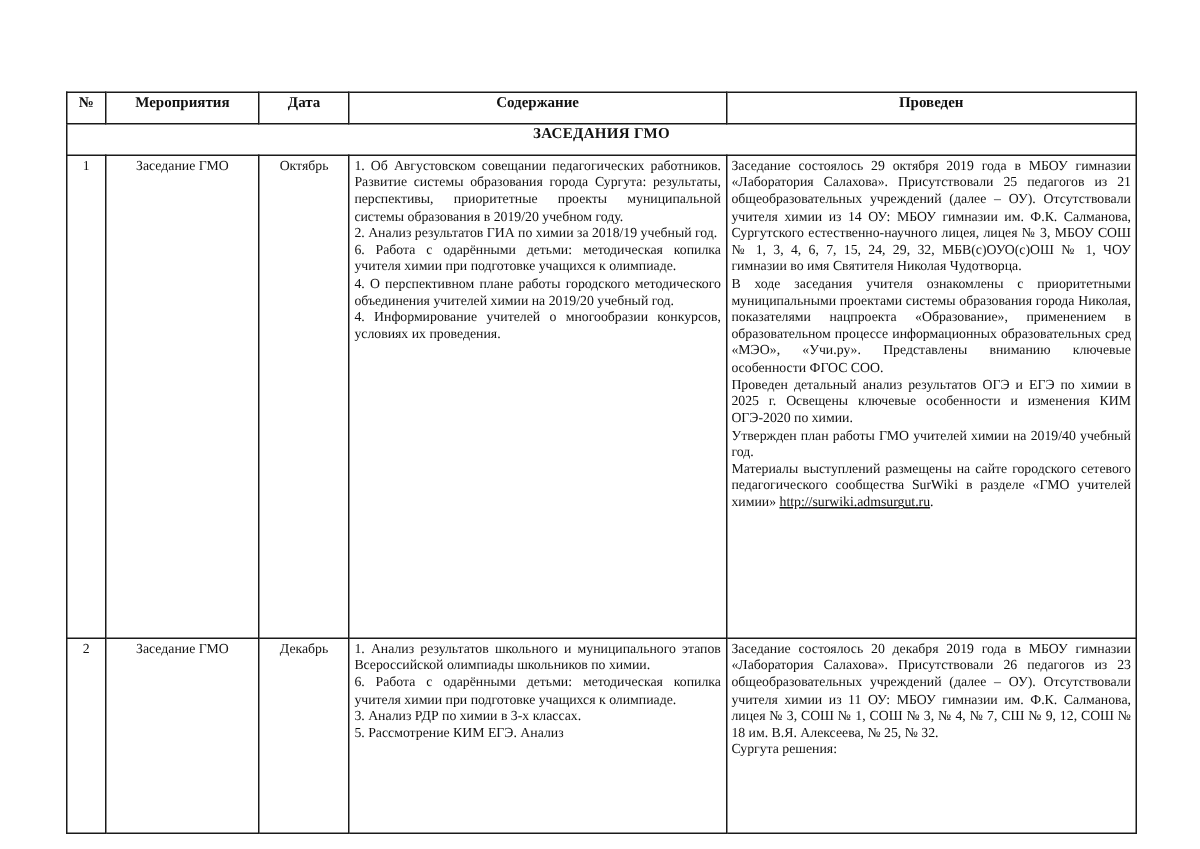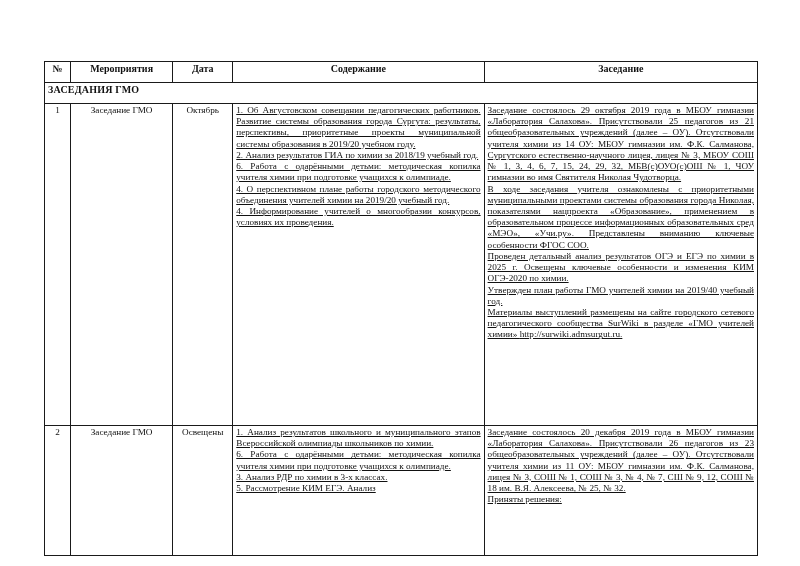--- a/index.html
+++ b/index.html
@@ -58,20 +58,21 @@
     height: 17px;
     padding: 1px 2px;
   }
   .col-num      { width: 26px; }
   .col-event    { width: 102px; }
   .col-date     { width: 60px; }
   .col-content  { width: 251px; }
   .col-result   { width: 273px; }
 
   td.section-banner {
+    text-align: center;
     font-weight: bold;
     font-size: 10px;
     vertical-align: middle;
     height: 17px;
     padding: 1px 2px;
     letter-spacing: 0.2px;
   }
   td.cell-center {
     text-align: center;
     vertical-align: middle;
@@ -87,21 +88,20 @@
   }
   a.doclink {
     color: #111111;
     text-decoration: underline;
   }
   
   tr.row-1 td { height: 318px; }
   tr.row-2 td { height: 126px; }
   .clip {
     overflow: hidden;
-    text-decoration: underline;
   }
 </style>
 </head>
 <body>
 
 <div class="page">
 
 
   <table class="report">
     <colgroup>
@@ -110,21 +110,21 @@
       <col class="col-date">
       <col class="col-content">
       <col class="col-result">
     </colgroup>
     <thead>
       <tr>
         <th>№</th>
         <th>Мероприятия</th>
         <th>Дата</th>
         <th>Содержание</th>
-        <th>Заседание</th>
+        <th>Проведен</th>
       </tr>
     </thead>
     <tbody>
 
       <tr>
         <td class="section-banner" colspan="5">ЗАСЕДАНИЯ ГМО</td>
       </tr>
 
       <tr class="row-1">
         <td class="cell-center">1</td>
@@ -142,29 +142,29 @@
           <p>В ходе заседания учителя ознакомлены с приоритетными муниципальными проектами системы образования города Николая, показателями нацпроекта «Образование», применением в образовательном процессе информационных образовательных сред «МЭО», «Учи.ру». Представлены вниманию ключевые особенности ФГОС СОО.</p>
           <p>Проведен детальный анализ результатов ОГЭ и ЕГЭ по химии в 2025 г. Освещены ключевые особенности и изменения КИМ ОГЭ-2020 по химии.</p>
           <p>Утвержден план работы ГМО учителей химии на 2019/40 учебный год.</p>
           <p><span>Материалы выступлений размещены на сайте городского сетевого педагогического сообщества SurWiki в разделе «ГМО учителей химии» </span><a class="doclink" href="#">http://surwiki.admsurgut.ru</a><span>.</span></p>
         </td>
       </tr>
 
       <tr class="row-2">
         <td class="cell-center">2</td>
         <td class="cell-center">Заседание ГМО</td>
-        <td class="cell-center">Освещены</td>
+        <td class="cell-center">Декабрь</td>
         <td class="cell-justify clip">
           <p>1. Анализ результатов школьного и муниципального этапов Всероссийской олимпиады школьников по химии.</p>
           <p>6. Работа с одарёнными детьми: методическая копилка учителя химии при подготовке учащихся к олимпиаде.</p>
           <p>3. Анализ РДР по химии в 3-х классах.</p>
           <p>5. Рассмотрение КИМ ЕГЭ. Анализ</p>
         </td>
         <td class="cell-justify clip">
           <p>Заседание состоялось 20 декабря 2019 года в МБОУ гимназии «Лаборатория Салахова». Присутствовали 26 педагогов из 23 общеобразовательных учреждений (далее – ОУ). Отсутствовали учителя химии из 11 ОУ: МБОУ гимназии им. Ф.К. Салманова, лицея № 3, СОШ № 1, СОШ № 3, № 4, № 7, СШ № 9, 12, СОШ № 18 им. В.Я. Алексеева, № 25, № 32.</p>
-          <p>Приняты решения:</p>
+          <p>Сургута решения:</p>
         </td>
       </tr>
 
     </tbody>
   </table>
 
 </div>
 
 </body></html>

